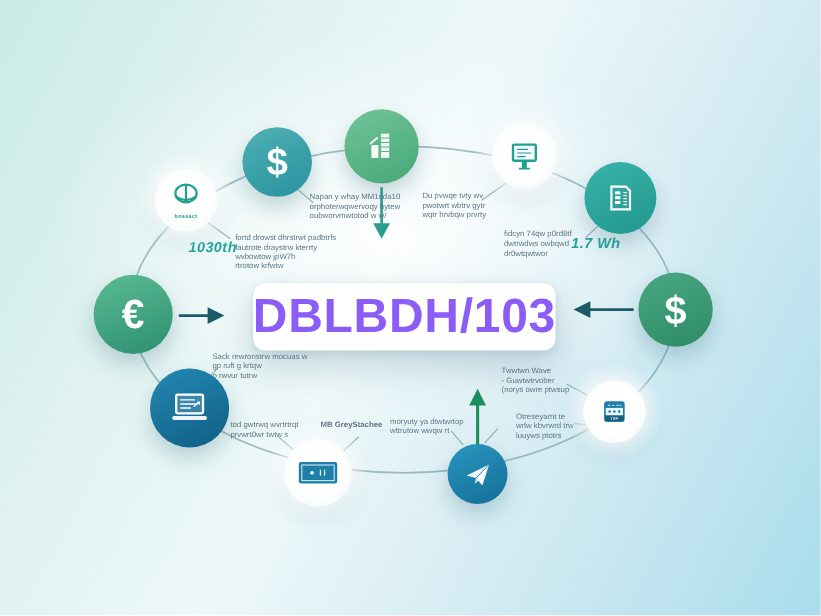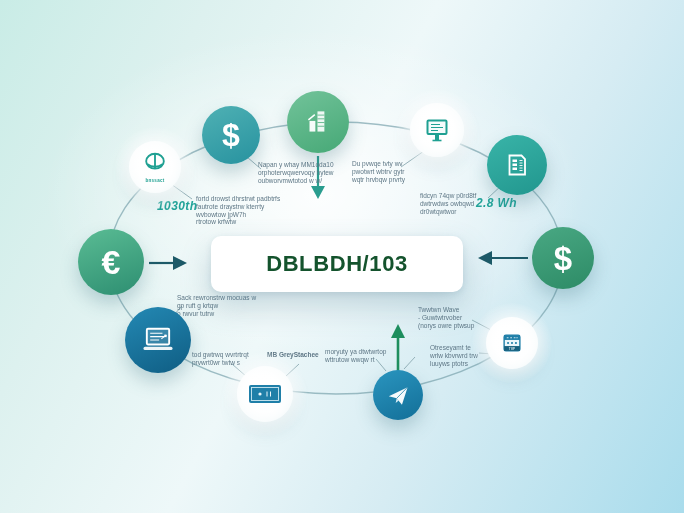--- a/index.html
+++ b/index.html
@@ -29,21 +29,21 @@
   .n-dollar-r{left:532px;top:227px;width:62px;height:62px;background:linear-gradient(160deg,#49a883,#2d8b66);}
   .n-dollar-r .glyph{font-size:33px;}
   .n-calc{left:486px;top:317px;width:52px;height:52px;}
   .n-plane{left:373px;top:370px;width:50px;height:50px;background:linear-gradient(155deg,#2a95bf,#136f98);}
   .n-cash{left:237px;top:366px;width:56px;height:56px;}
   .n-laptop{left:125px;top:307px;width:66px;height:66px;background:linear-gradient(155deg,#2489b4,#0f5d83);}
   .coin-caption{font-size:4.5px;color:#1fa092;font-weight:bold;margin-top:1px;letter-spacing:.3px;}
   .center-box{position:absolute;left:211px;top:236px;width:252px;height:56px;z-index:4;background:#ffffff;
         border-radius:10px;display:flex;align-items:center;justify-content:center;
         box-shadow:0 14px 30px rgba(84,130,148,.30),0 2px 6px rgba(84,130,148,.16);}
-  .center-box span{font-size:22px;font-weight:bold;color:#14532d;letter-spacing:.6px;}
+  .center-box span{font-size:40px;font-weight:bold;color:#8b5cf6;letter-spacing:.6px;}
   .tiny-label{position:absolute;z-index:2;font-size:6.5px;line-height:1.2;color:#5d7685;}
   .tiny-label div{white-space:nowrap;}
   .stat{position:absolute;z-index:2;font-size:12px;font-weight:bold;font-style:italic;
         color:#23a49a;letter-spacing:.4px;}
   .l-coin{left:196px;top:195px;}   .l-dollar{left:258px;top:161px;}
   .l-chart{left:352px;top:160px;}  .l-board{left:420px;top:192px;}
   .l-euro{left:177px;top:294px;}   .l-laptop{left:192px;top:351px;}
   .l-cash{left:267px;top:351px;font-weight:bold;}
   .l-plane{left:325px;top:348px;}  .l-calc{left:430px;top:344px;}
   .l-arrow{left:418px;top:306px;}
@@ -173,21 +173,21 @@
   <div class="node n-laptop">
     <svg width="38" height="34" viewBox="0 0 34 30">
       <rect x="7" y="5" width="20" height="14" rx="1" fill="rgba(255,255,255,0.14)" stroke="#ffffff" stroke-width="1.7"></rect>
       <path d="M10 9h11 M10 12h13 M10 15h8" stroke="#ffffff" stroke-width="1"></path>
       <path d="M20 14 l4.5 -3.5 M24.5 10.5 l-2 .3 M24.5 10.5 l-.3 2" stroke="#ffffff" stroke-width="0.9" fill="none"></path>
       <rect x="4" y="21" width="26" height="3" rx="1.5" fill="#ffffff" opacity="0.92"></rect>
     </svg>
   </div>
 
   <div class="stat stat-left">1030th</div>
-  <div class="stat stat-right">2.8 Wh</div>
+  <div class="stat stat-right">1.7 Wh</div>
 
   <div class="tiny-label l-coin">
     <div>fortd drowst dhrstrwt padbtrfs</div>
     <div>fautrote draystrw kterrty</div>
     <div>wvbowtow jpW7h</div>
     <div>rtrotow krfwtw</div>
   </div>
   <div class="tiny-label l-dollar">
     <div>Napan y whay MM1oda10</div>
     <div>orphoterwqwervoqy hytew</div>

